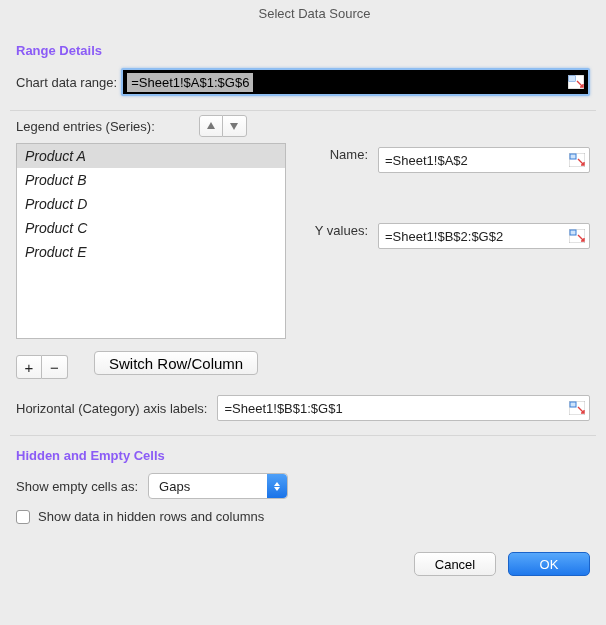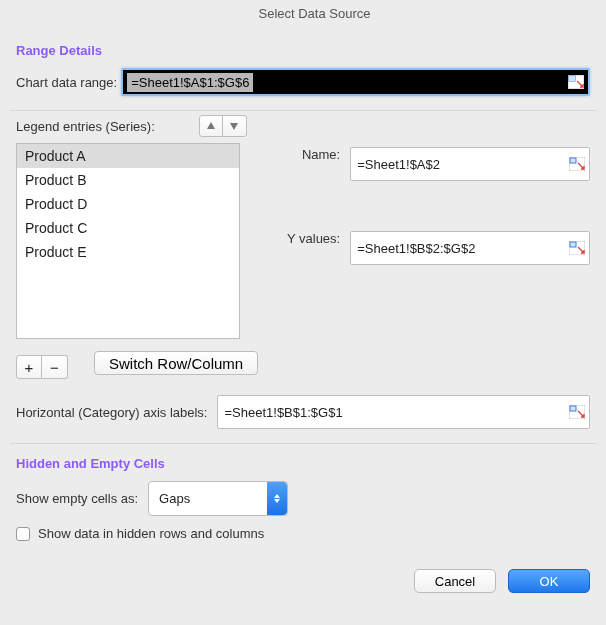--- a/index.html
+++ b/index.html
@@ -93,25 +93,26 @@
     border-radius:3px;
     overflow:hidden;
   }
   .arrow-group .arrow-btn:first-child { border-top-right-radius:0; border-bottom-right-radius:0;}
   .arrow-group .arrow-btn:last-child { border-top-left-radius:0; border-bottom-left-radius:0; border-left:none;}
   .middle-cols {
     display: flex;
     gap: 18px;
   }
   .listbox {
-    width: 224px;
+    width: 270px;
     height: 196px;
     border: 1px solid #bdbdbd;
     background: #fff;
     overflow: auto;
+    font-style: italic;
   }
   .listbox .item {
     padding: 4px 8px;
     font-size: 14px;
     color: #222;
     cursor: default;
   }
   .listbox .item.selected {
     background: #dcdcdc;
   }
@@ -127,21 +128,21 @@
     align-items: flex-start;
     gap: 10px;
     justify-content: flex-end;
   }
   .field-row .label { min-width: 64px; text-align: right; }
   .txtfield {
     flex: 1;
     position: relative;
     border: 1px solid #bdbdbd;
     background: #fff;
-    height: 34px;
+    height: 26px;
     display: flex;
     align-items: center;
     padding-left: 6px;
     font-size: 13px;
     color: #222;
     border-radius: 2px;
   }
   .add-remove {
     display: flex;
     gap: 0;
@@ -178,21 +179,21 @@
   }
   .haxis-row { margin-top: 16px; display:flex; align-items:center; gap:10px;}
   .haxis-row .txtfield { flex:1; }
   .select-wrap {
     position: relative;
     display: inline-flex;
     align-items:center;
     border: 1px solid #bdbdbd;
     border-radius: 4px;
     background: #fff;
-    height: 35px;
+    height: 26px;
     padding: 0 24px 0 10px;
     font-size:13px;
     cursor:pointer;
     min-width: 140px;
   }
   .select-caret {
     position:absolute;
     right:0; top:0; bottom:0;
     width:20px;
     background: linear-gradient(#4ea0f8,#1a73e8);

